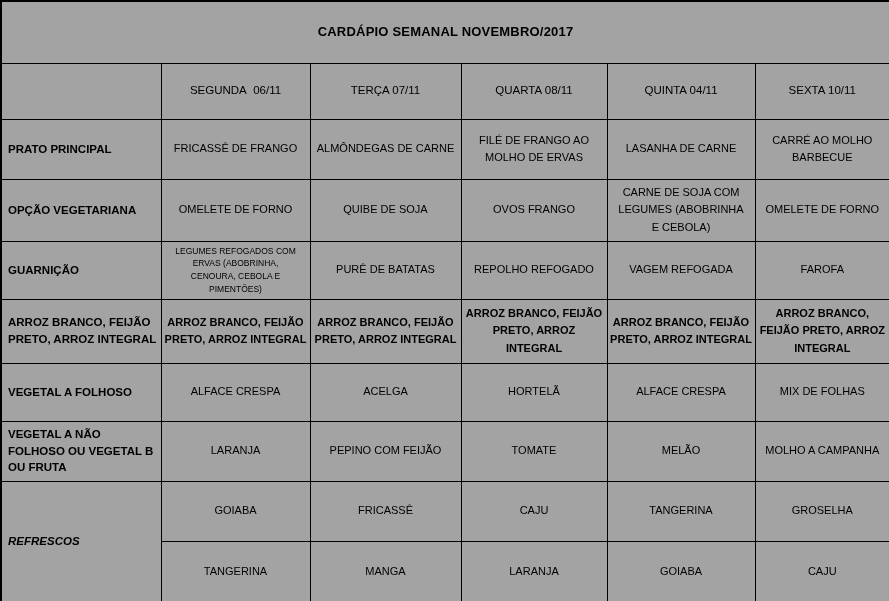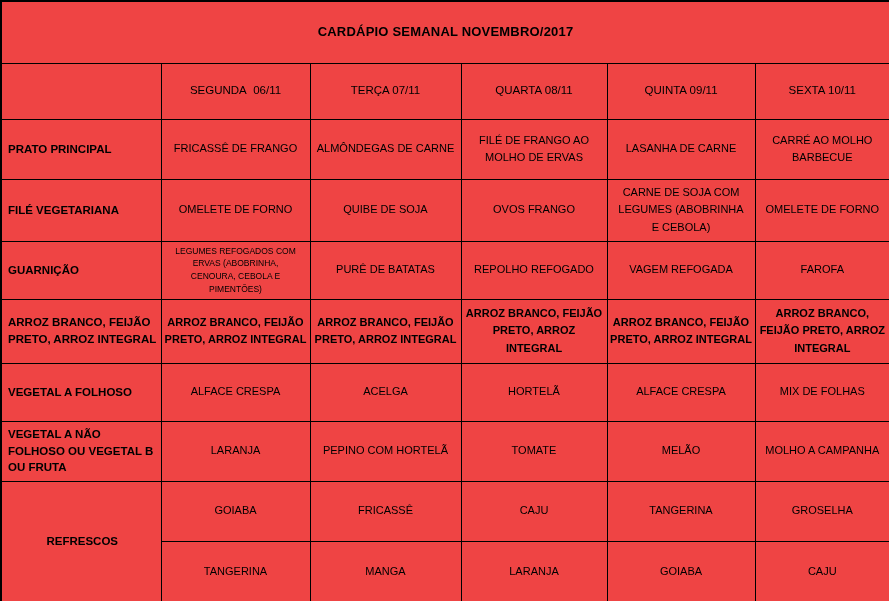--- a/index.html
+++ b/index.html
@@ -4,21 +4,21 @@
 <style>
   html, body {
     margin: 0;
     padding: 0;
     background: #ffffff;
   }
   .sheet {
     position: relative;
     width: 889px;
     height: 601px;
-    background: #ef4444;
+    background: #a3a3a3;
     font-family: "Liberation Sans", "DejaVu Sans", sans-serif;
     color: #000000;
   }
   table.menu {
     border-collapse: collapse;
     table-layout: fixed;
     width: 889px;
     height: 601px;
     border: 2px solid #000000;
   }
@@ -41,21 +41,21 @@
     font-size: 11.5px;
   }
   td.rh {
     font-weight: bold;
     font-size: 11.5px;
     text-align: left;
     padding: 0 4px 0 6px;
     line-height: 1.45;
   }
   td.rh.center {
-    text-align: center;
+    font-style: italic;
   }
   tr.arroz-row td {
     font-weight: bold;
     padding: 0 2px;
   }
   tr.arroz-row td.rh {
     padding: 0 4px 0 6px;
   }
   td.small-cell {
     font-size: 8.5px;
@@ -80,35 +80,35 @@
     <tbody>
         <tr style="height:62px">
       <td class="title-cell" colspan="6">CARDÁPIO SEMANAL NOVEMBRO/2017</td>
     </tr>
 
     <tr class="head-row" style="height:56px">
       <td class="rh"></td>
       <td>SEGUNDA&nbsp; 06/11</td>
       <td>TERÇA 07/11</td>
       <td>QUARTA 08/11</td>
-      <td>QUINTA 09/11</td>
+      <td>QUINTA 04/11</td>
       <td>SEXTA 10/11</td>
     </tr>
 
     <tr style="height:60px">
       <td class="rh">PRATO PRINCIPAL</td>
       <td>FRICASSÊ DE FRANGO</td>
       <td>ALMÔNDEGAS DE CARNE</td>
       <td>FILÉ DE FRANGO AO MOLHO DE ERVAS</td>
       <td>LASANHA DE CARNE</td>
       <td>CARRÉ AO MOLHO BARBECUE</td>
     </tr>
 
     <tr style="height:62px">
-      <td class="rh">FILÉ VEGETARIANA</td>
+      <td class="rh">OPÇÃO VEGETARIANA</td>
       <td>OMELETE DE FORNO</td>
       <td>QUIBE DE SOJA</td>
       <td>OVOS FRANGO</td>
       <td>CARNE DE SOJA COM LEGUMES (ABOBRINHA E CEBOLA)</td>
       <td>OMELETE DE FORNO</td>
     </tr>
 
     <tr style="height:58px">
       <td class="rh">GUARNIÇÃO</td>
       <td class="small-cell">LEGUMES REFOGADOS COM ERVAS (ABOBRINHA, CENOURA, CEBOLA E PIMENTÕES)</td>
@@ -132,21 +132,21 @@
       <td>ALFACE CRESPA</td>
       <td>ACELGA</td>
       <td>HORTELÃ</td>
       <td>ALFACE CRESPA</td>
       <td>MIX DE FOLHAS</td>
     </tr>
 
     <tr style="height:60px">
       <td class="rh">VEGETAL A NÃO FOLHOSO OU VEGETAL B OU FRUTA</td>
       <td>LARANJA</td>
-      <td>PEPINO COM HORTELÃ</td>
+      <td>PEPINO COM FEIJÃO</td>
       <td>TOMATE</td>
       <td>MELÃO</td>
       <td>MOLHO A CAMPANHA</td>
     </tr>
 
     <tr style="height:60px">
       <td class="rh center" rowspan="2">REFRESCOS</td>
       <td>GOIABA</td>
       <td>FRICASSÊ</td>
       <td>CAJU</td>

